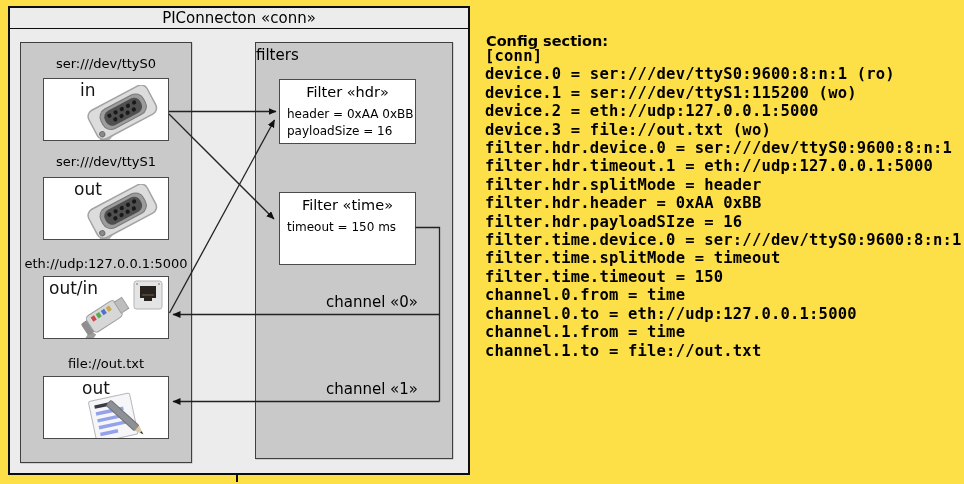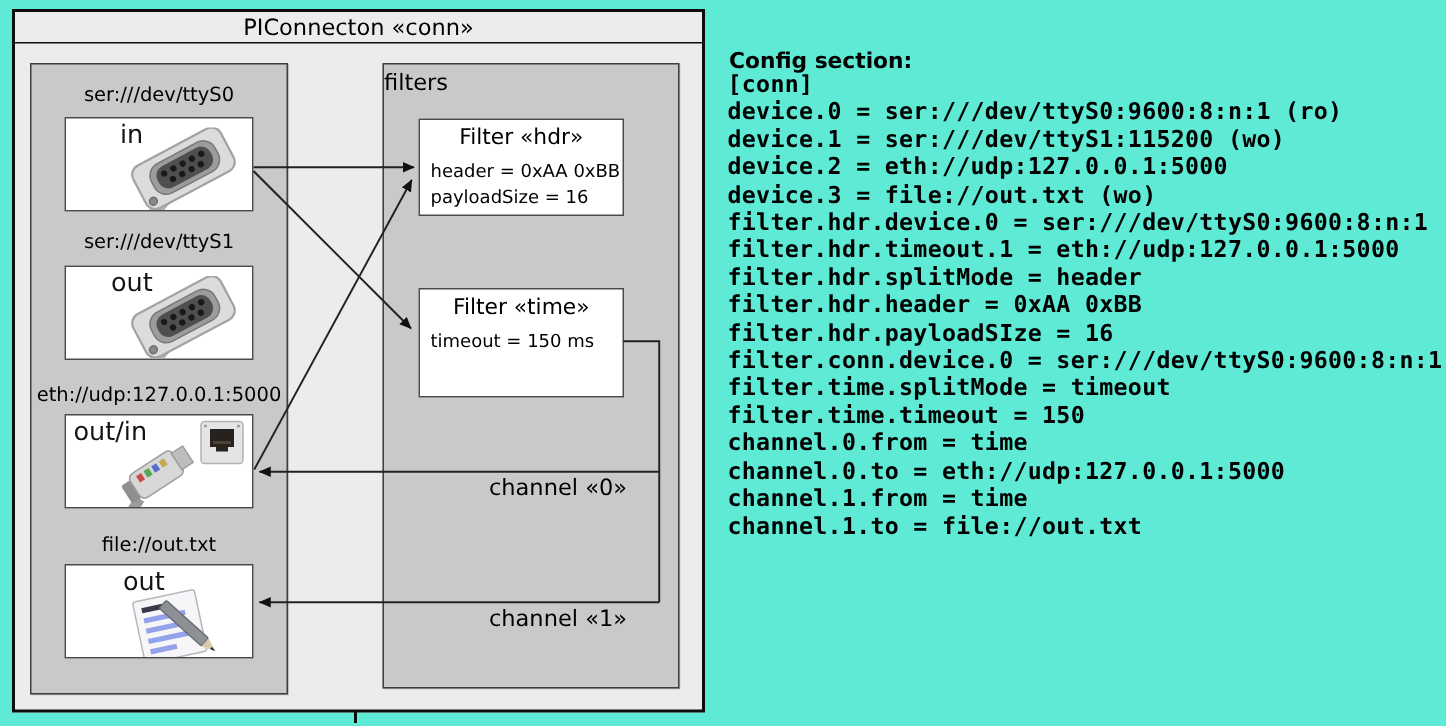--- a/index.html
+++ b/index.html
@@ -1,17 +1,17 @@
 <!DOCTYPE html>
 <html><head>
 <meta charset="utf-8">
 <style>
   * { margin:0; padding:0; box-sizing:border-box; }
   body { background:#ffffff; font-family:"DejaVu Sans", sans-serif; }
-  .stage { position:relative; width:964px; height:484px; background:#5eead4; overflow:hidden; }
+  .stage { position:relative; width:964px; height:484px; background:#fde047; overflow:hidden; }
 
   
   .diagram { position:absolute; left:8px; top:6px; width:462px; height:469px;
              border:2.5px solid #0d0d0d; background:#ececec; }
   .diagram-title { position:absolute; left:0; top:0; width:100%; height:21px;
                    border-bottom:1.5px solid #0d0d0d; text-align:center;
                    font-size:15px; line-height:20px; color:#000; }
 
   .panel { position:absolute; background:#c9c9c9; border:1.6px solid #3f3f3f;
            box-shadow:0.5px 0.5px 0 rgba(0,0,0,0.25); }
@@ -25,21 +25,21 @@
   .white-box { position:absolute; width:126px; height:63px; left:22px;
                background:#ffffff; border:1.5px solid #4a4a4a; overflow:hidden;padding-left:28px; }
   .port-label { position:absolute; top:1px; font-size:17px; color:#141414; }
 
   .filter-box { position:absolute; left:23px; width:137px; background:#ffffff;
                 border:1.5px solid #4a4a4a; }
   .filter-title { display:block; text-align:center; margin-top:4px; font-size:14.5px; color:#000; }
   .filter-prop { display:block; margin:2px 0 0 7px; font-size:12px; line-height:15px; color:#000; white-space:nowrap; }
   .filter-props { display:block; margin-top:7px; }
 
-  .channel-label { position:absolute; right:34px; font-size:15px; color:#000; white-space:nowrap;margin-top:23px; }
+  .channel-label { position:absolute; right:34px; font-size:15px; color:#000; white-space:nowrap; }
 
   .wires { position:absolute; left:0; top:0; width:457px; height:464px;
            pointer-events:none; z-index:5; }
 
   .bottom-notch { position:absolute; left:236px; top:474px; width:2px; height:8px; background:#0d0d0d; }
 
   
   .icon-abs { position:absolute; }
 
   
@@ -197,21 +197,21 @@
       <div class="cfg-line">[conn]</div>
       <div class="cfg-line">device.0 = ser:///dev/ttyS0:9600:8:n:1 (ro)</div>
       <div class="cfg-line">device.1 = ser:///dev/ttyS1:115200 (wo)</div>
       <div class="cfg-line">device.2 = eth://udp:127.0.0.1:5000</div>
       <div class="cfg-line">device.3 = file://out.txt (wo)</div>
       <div class="cfg-line">filter.hdr.device.0 = ser:///dev/ttyS0:9600:8:n:1</div>
       <div class="cfg-line">filter.hdr.timeout.1 = eth://udp:127.0.0.1:5000</div>
       <div class="cfg-line">filter.hdr.splitMode = header</div>
       <div class="cfg-line">filter.hdr.header = 0xAA 0xBB</div>
       <div class="cfg-line">filter.hdr.payloadSIze = 16</div>
-      <div class="cfg-line">filter.conn.device.0 = ser:///dev/ttyS0:9600:8:n:1</div>
+      <div class="cfg-line">filter.time.device.0 = ser:///dev/ttyS0:9600:8:n:1</div>
       <div class="cfg-line">filter.time.splitMode = timeout</div>
       <div class="cfg-line">filter.time.timeout = 150</div>
       <div class="cfg-line">channel.0.from = time</div>
       <div class="cfg-line">channel.0.to = eth://udp:127.0.0.1:5000</div>
       <div class="cfg-line">channel.1.from = time</div>
       <div class="cfg-line">channel.1.to = file://out.txt</div>
     </div>
 
 </div>
 

